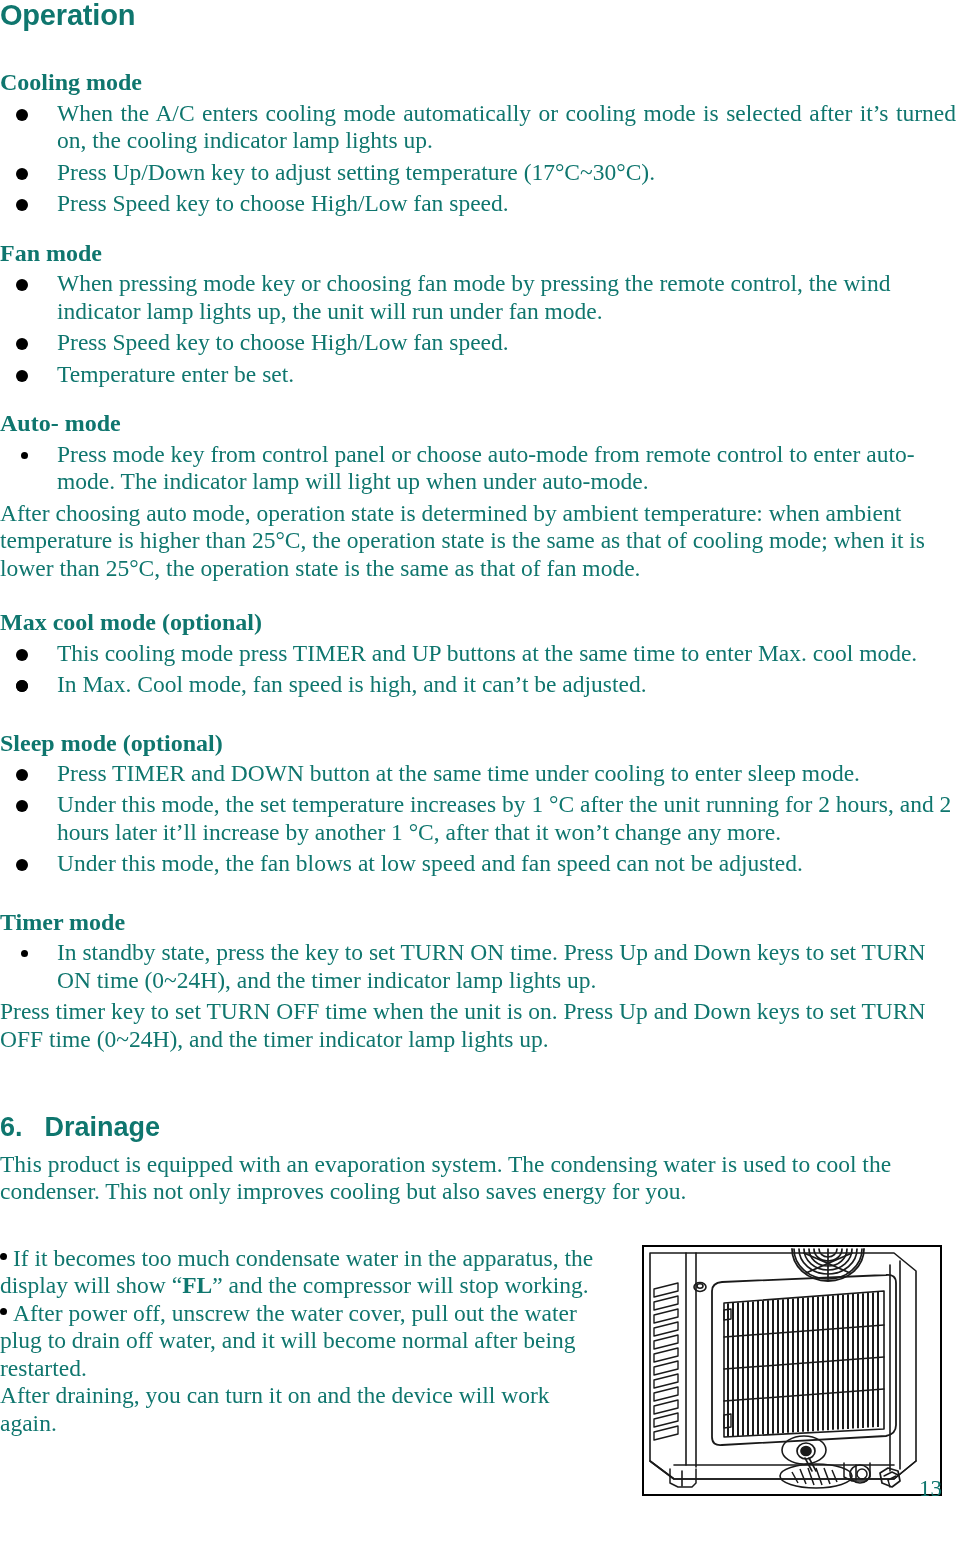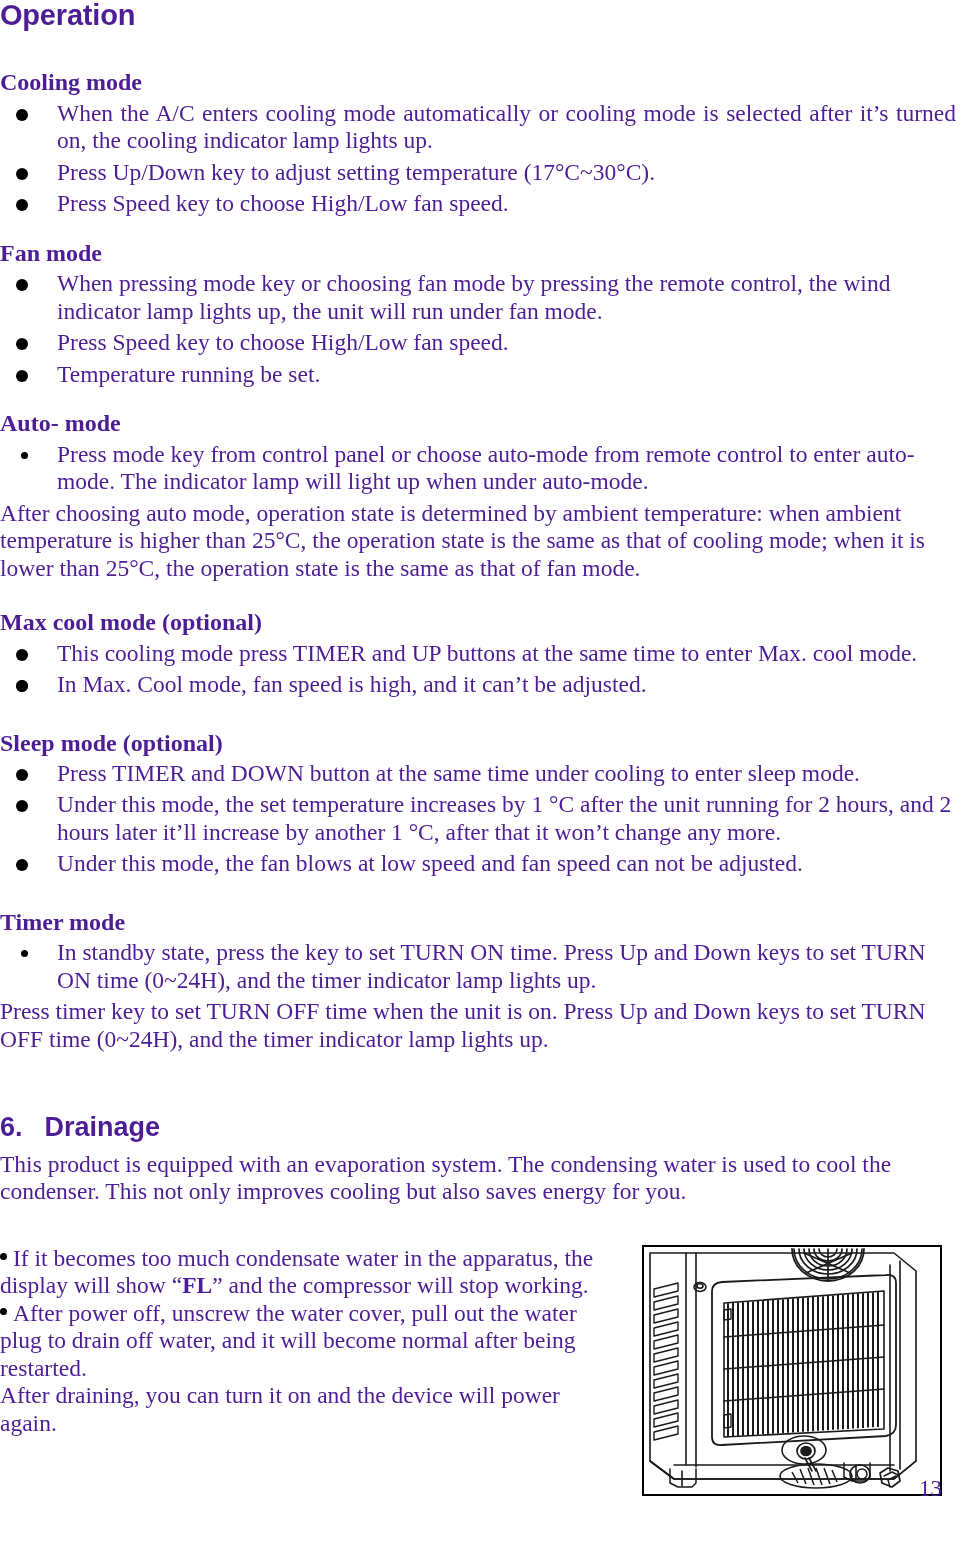--- a/index.html
+++ b/index.html
@@ -7,21 +7,21 @@
     padding: 0;
     background: #ffffff;
   }
   .page {
     position: relative;
     width: 960px;
     height: 1518px;
     background: #ffffff;
     overflow: hidden;
     font-family: "Liberation Serif", serif;
-    color: #4c1d95;
+    color: #0f766e;
   }
   .content {
     position: absolute;
     left: 0px;
     top: 0px;
     width: 960px;
   }
 
   
   .h-sans {
@@ -169,21 +169,21 @@
       <li>
         <span class="bullet"></span>
         <span>When pressing mode key or choosing fan mode by pressing the remote control, the wind indicator lamp lights up, the unit will run under fan mode.</span>
       </li>
       <li>
         <span class="bullet"></span>
         <span>Press Speed key to choose High/Low fan speed.</span>
       </li>
       <li>
         <span class="bullet"></span>
-        <span>Temperature running be set.</span>
+        <span>Temperature enter be set.</span>
       </li>
     </ul>
 
     <div class="spacer-md"></div>
 
     <h2 class="h-serif">Auto- mode</h2>
     <ul class="blist small">
       <li>
         <span class="bullet"></span>
         <span>Press mode key from control panel or choose auto-mode from remote control to enter auto-mode. The indicator lamp will light up when under auto-mode.</span>
@@ -256,21 +256,21 @@
     <div class="spacer-sm"></div>
 
     <div class="drain-row">
       <div class="drain-text">
         <p class="flush">
           <span class="inline-bullet"></span><span>If it becomes too much condensate water in the apparatus, the display will show “</span><b class="fl">FL</b><span>” and the compressor will stop working.</span>
         </p>
         <p class="flush">
           <span class="inline-bullet"></span><span>After power off, unscrew the water cover, pull out the water plug to drain off water, and it will become normal after being restarted.</span>
         </p>
-        <p class="flush">After draining, you can turn it on and the device will power again.</p>
+        <p class="flush">After draining, you can turn it on and the device will work again.</p>
       </div>
 
       <div class="figure-box">
         <svg width="296" height="247" viewBox="0 0 296 247">
           <g fill="none" stroke="#1a1a1a" stroke-width="1.6" stroke-linejoin="round" stroke-linecap="round">
 
             <path d="M6 6 L6 214 L30 232 L250 232 L272 214 L272 24 L250 6 Z" fill="#ffffff"></path>
 
             <path d="M42 6 L42 218"></path>
             <path d="M52 6 L52 220"></path>

